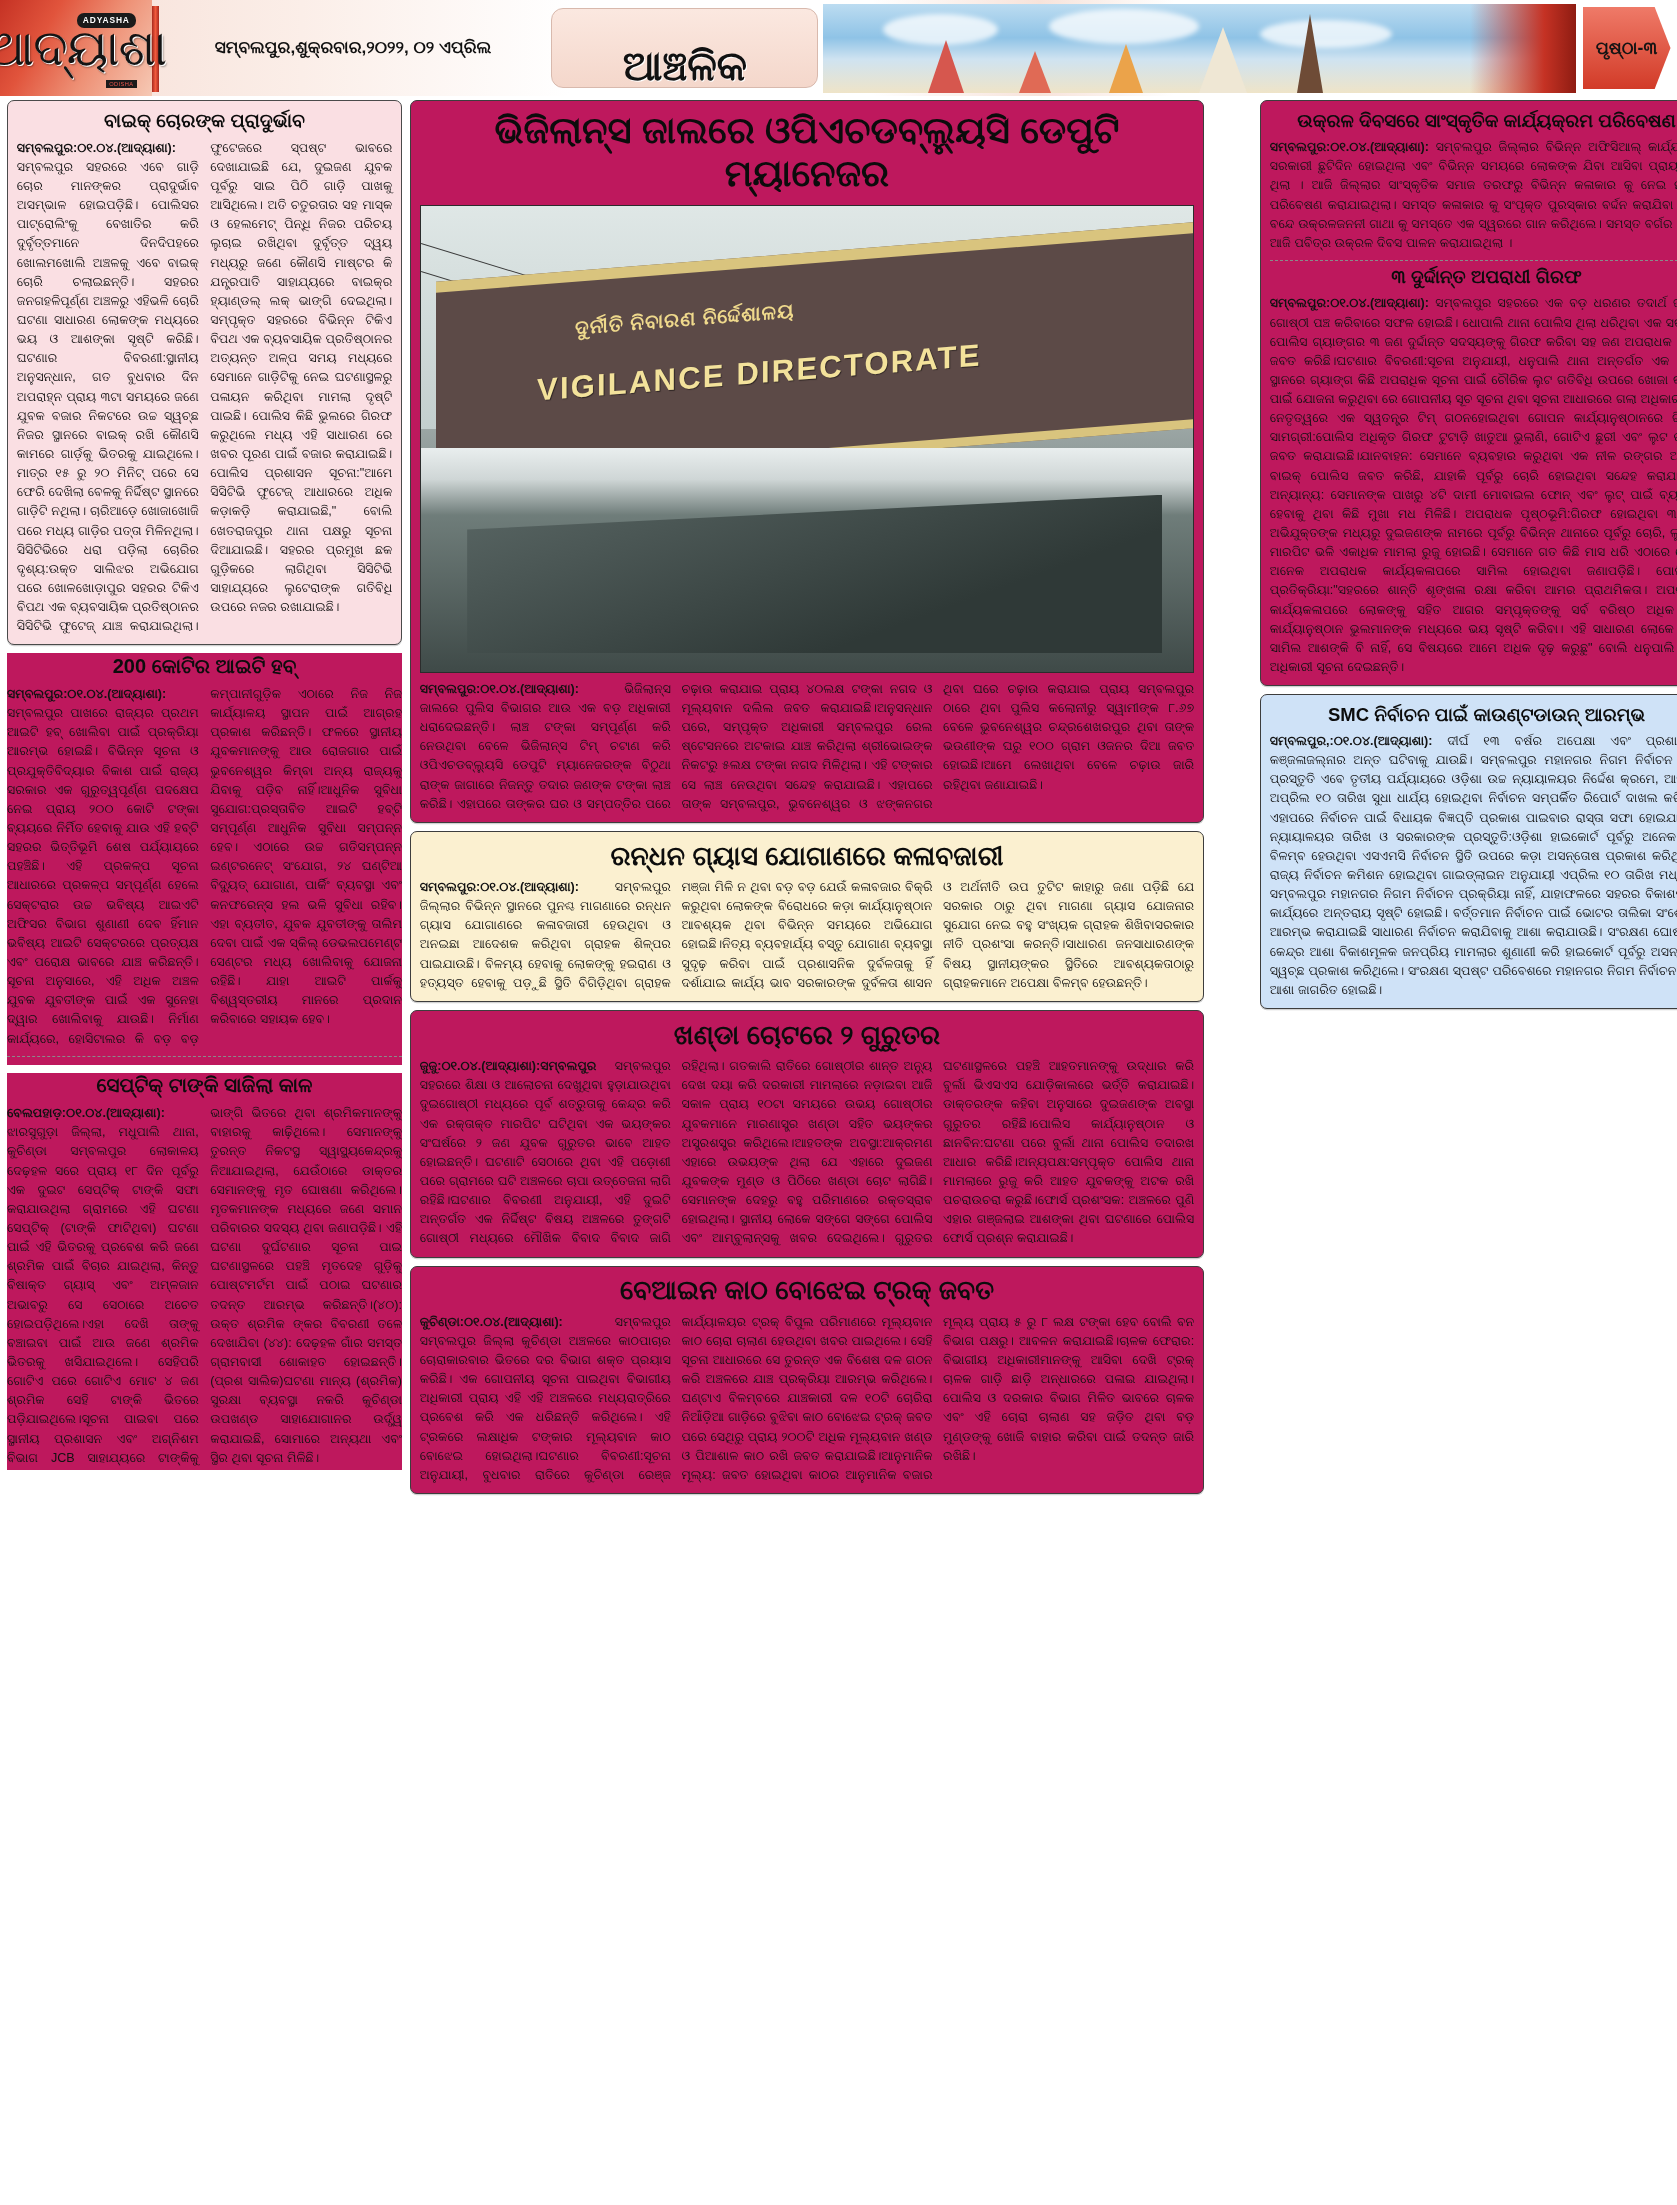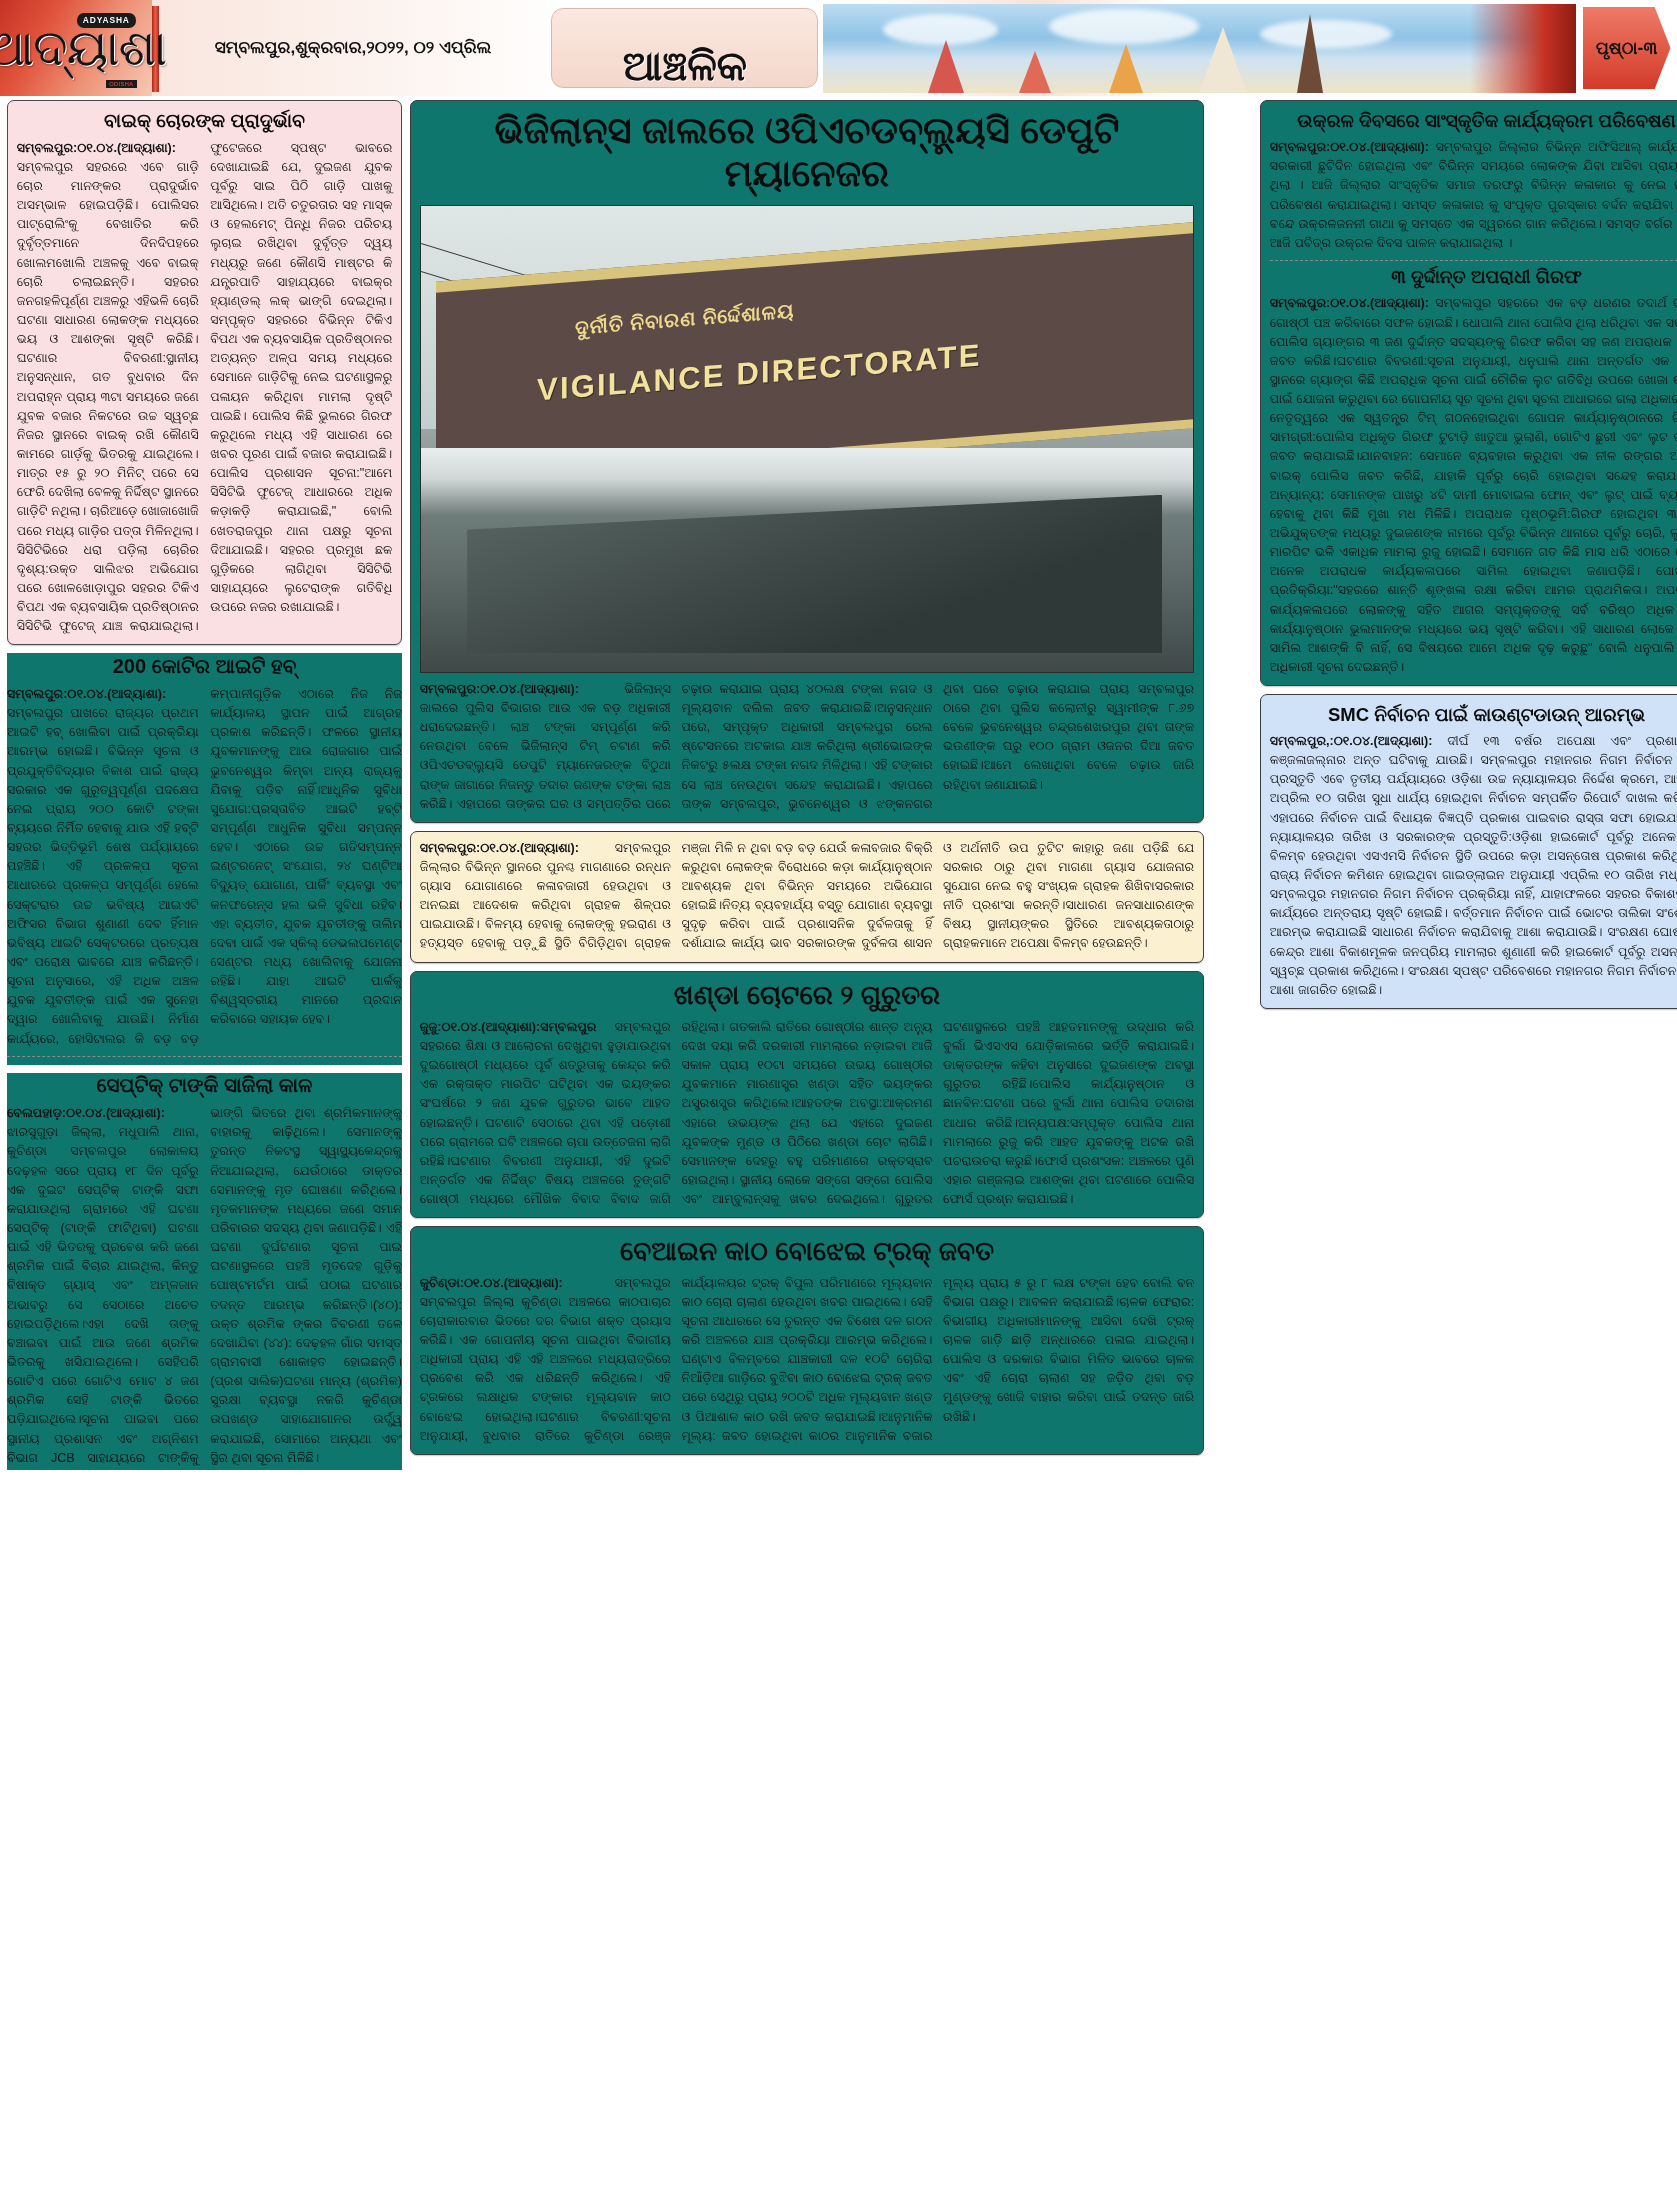--- a/index.html
+++ b/index.html
@@ -93,21 +93,21 @@
   }
   .col{display:flex;flex-direction:column;gap:8px;}
   .col-left{flex:0 0 395px;}
   .col-mid{flex:0 0 794px;}
   .col-right{flex:0 0 453px;padding-left:48px;}
 
   
   .card{
     border:0.9px solid #3d3d3d;border-radius:7px;
     box-sizing:border-box;padding:7px 8.8px 8px 8.8px;
-    background:#0f766e;overflow:hidden;position:relative;
+    background:#be185d;overflow:hidden;position:relative;
     box-shadow:0 1.3px 0 rgba(0,0,0,.18);
   }
   .card.pink{background:#fadfe3;border-color:#4a4a4a;}
   .card.cream{background:#fbf0d0;border-color:#3d3d3d;}
   .card.blue{background:#cfe2f7;border-color:#3d3d3d;}
   .card.plain{border:none;border-radius:0;box-shadow:none;padding:0 0 2.6px 0;}
 
   .hl{
     text-align:center;font-weight:bold;color:#0c0c0c;line-height:1.18;
     margin:1.8px 0 6.2px 0;
@@ -251,20 +251,21 @@
           <div class="ph-canopy"></div>
         </div>
 
         <div class="body three">
           <span class="lead">ସମ୍ବଲପୁର:୦୧.୦୪.(ଆଦ୍ୟାଶା):</span>
           <span>ଭିଜିଲାନ୍ସ ଜାଲରେ ପୁଲିସ ବିଭାଗର ଆଉ ଏକ ବଡ଼ ଅଧିକାରୀ ଧରାଦେଇଛନ୍ତି। ଲାଞ୍ଚ ଟଙ୍କା ସମ୍ପୂର୍ଣ୍ଣ କରି ନେଉଥିବା ବେଳେ ଭିଜିଲାନ୍ସ ଟିମ୍ ଚଟାଣ କରି ଓପିଏଚଡବ୍ଲ୍ୟୁସି ଡେପୁଟି ମ୍ୟାନେଜରଙ୍କ ବିଠୁଥା ରାଙ୍କ ଜାଗାରେ ନିଜନ୍ତୁ ତଦାର ଜଣଙ୍କ ଟଙ୍କା ଲାଞ୍ଚ କରିଛି। ଏହାପରେ ତାଙ୍କର ଘର ଓ ସମ୍ପତ୍ତିର ପରେ ଚଢ଼ାଉ କରାଯାଇ ପ୍ରାୟ ୪୦ଲକ୍ଷ ଟଙ୍କା ନଗଦ ଓ ମୂଲ୍ୟବାନ ଦଲିଲ ଜବତ କରାଯାଇଛି।ଅନୁସନ୍ଧାନ ପରେ, ସମ୍ପୃକ୍ତ ଅଧିକାରୀ ସମ୍ବଲପୁର ରେଲ ଷ୍ଟେସନରେ ଅଟକାଇ ଯାଞ୍ଚ କରିଥିଲା ଶ୍ରୀଭୋଇଙ୍କ ନିକଟରୁ ୫ଲକ୍ଷ ଟଙ୍କା ନଗଦ ମିଳିଥିଲା। ଏହି ଟଙ୍କାର ସେ ଲାଞ୍ଚ ନେଉଥିବା ସନ୍ଦେହ କରାଯାଇଛି। ଏହାପରେ ତାଙ୍କ ସମ୍ବଲପୁର, ଭୁବନେଶ୍ୱର ଓ ଝଙ୍କନଗର ଥିବା ଘରେ ଚଢ଼ାଉ କରାଯାଇ ପ୍ରାୟ ସମ୍ବଲପୁର ଠାରେ ଥିବା ପୁଲିସ କଲୋନୀରୁ ସ୍ୱାମୀଙ୍କ ୮.୬୭ ବେଳେ ଭୁବନେଶ୍ୱର ଚନ୍ଦ୍ରଶେଖରପୁର ଥିବା ତାଙ୍କ ଭଉଣୀଙ୍କ ଘରୁ ୧୦୦ ଗ୍ରାମ ଓଜନର ଦିଆ ଜବତ ହୋଇଛି।ଆମେ ଲେଖାଥିବା ବେଳେ ଚଢ଼ାଉ ଜାରି ରହିଥିବା ଜଣାଯାଇଛି।</span>
         </div>
       </div>
 
       <div class="card cream">
+        <div class="hl h-xl">ରନ୍ଧନ ଗ୍ୟାସ ଯୋଗାଣରେ କଳାବଜାରୀ</div>
         <div class="body three">
           <span class="lead">ସମ୍ବଲପୁର:୦୧.୦୪.(ଆଦ୍ୟାଶା):</span>
           <span>ସମ୍ବଲପୁର ଜିଲ୍ଲାର ବିଭିନ୍ନ ସ୍ଥାନରେ ପୁନଶ୍ଚ ମାଗଣାରେ ରନ୍ଧନ ଗ୍ୟାସ ଯୋଗାଣରେ କଳାବଜାରୀ ହେଉଥିବା ଓ ଅନଇଛା ଆଦେଶକ କରିଥିବା ଗ୍ରାହକ ଶିଳ୍ପର ପାଇଯାଉଛି। ବିଳମ୍ୟ ହେବାକୁ ଲୋକଙ୍କୁ ହଇରାଣ ଓ ହତ୍ୟସ୍ତ ହେବାକୁ ପଡ଼ୁଛି ସ୍ଥିତି ବିଗିଡ଼ିଥିବା ଗ୍ରାହକ ମଞ୍ଜା ମିଳି ନ ଥିବା ବଡ଼ ବଡ଼ ଯେଉଁ କଳାବଜାର ବିକ୍ରି କରୁଥିବା ଲୋକଙ୍କ ବିରୋଧରେ କଡ଼ା କାର୍ଯ୍ୟାନୁଷ୍ଠାନ ଆବଶ୍ୟକ ଥିବା ବିଭିନ୍ନ ସମୟରେ ଅଭିଯୋଗ ହୋଇଛି।ନିତ୍ୟ ବ୍ୟବହାର୍ଯ୍ୟ ବସ୍ତୁ ଯୋଗାଣ ବ୍ୟବସ୍ଥା ସୁଦୃଢ଼ କରିବା ପାଇଁ ପ୍ରଶାସନିକ ଦୁର୍ବଳତାକୁ ହିଁ ଦର୍ଶାଯାଇ କାର୍ଯ୍ୟ ଭାବ ସରକାରଙ୍କ ଦୁର୍ବଳତା ଶାସନ ଓ ଅର୍ଥନୀତି ଉପ ତୁଟିଟ କାହାରୁ ଜଣା ପଡ଼ିଛି ଯେ ସରକାର ଠାରୁ ଥିବା ମାଗଣା ଗ୍ୟାସ ଯୋଜନାର ସୁଯୋଗ ନେଇ ବହୁ ସଂଖ୍ୟକ ଗ୍ରାହକ ଶିଖିବାସରକାର ନୀତି ପ୍ରଶଂସା କରନ୍ତି।ସାଧାରଣ ଜନସାଧାରଣଙ୍କ ବିଷୟ ସ୍ଥାନୀୟଙ୍କର ସ୍ଥିତିରେ ଆବଶ୍ୟକତାଠାରୁ ଗ୍ରାହକମାନେ ଅପେକ୍ଷା ବିଳମ୍ବ ହେଉଛନ୍ତି।</span>
         </div>
       </div>
 
       <div class="card">
         <div class="hl h-xl">ଖଣ୍ଡା ଚୋଟରେ ୨ ଗୁରୁତର</div>
         <div class="body three">
           <span class="lead">ଜୁଜୁ:୦୧.୦୪.(ଆଦ୍ୟାଶା):ସମ୍ବଲପୁର</span>

